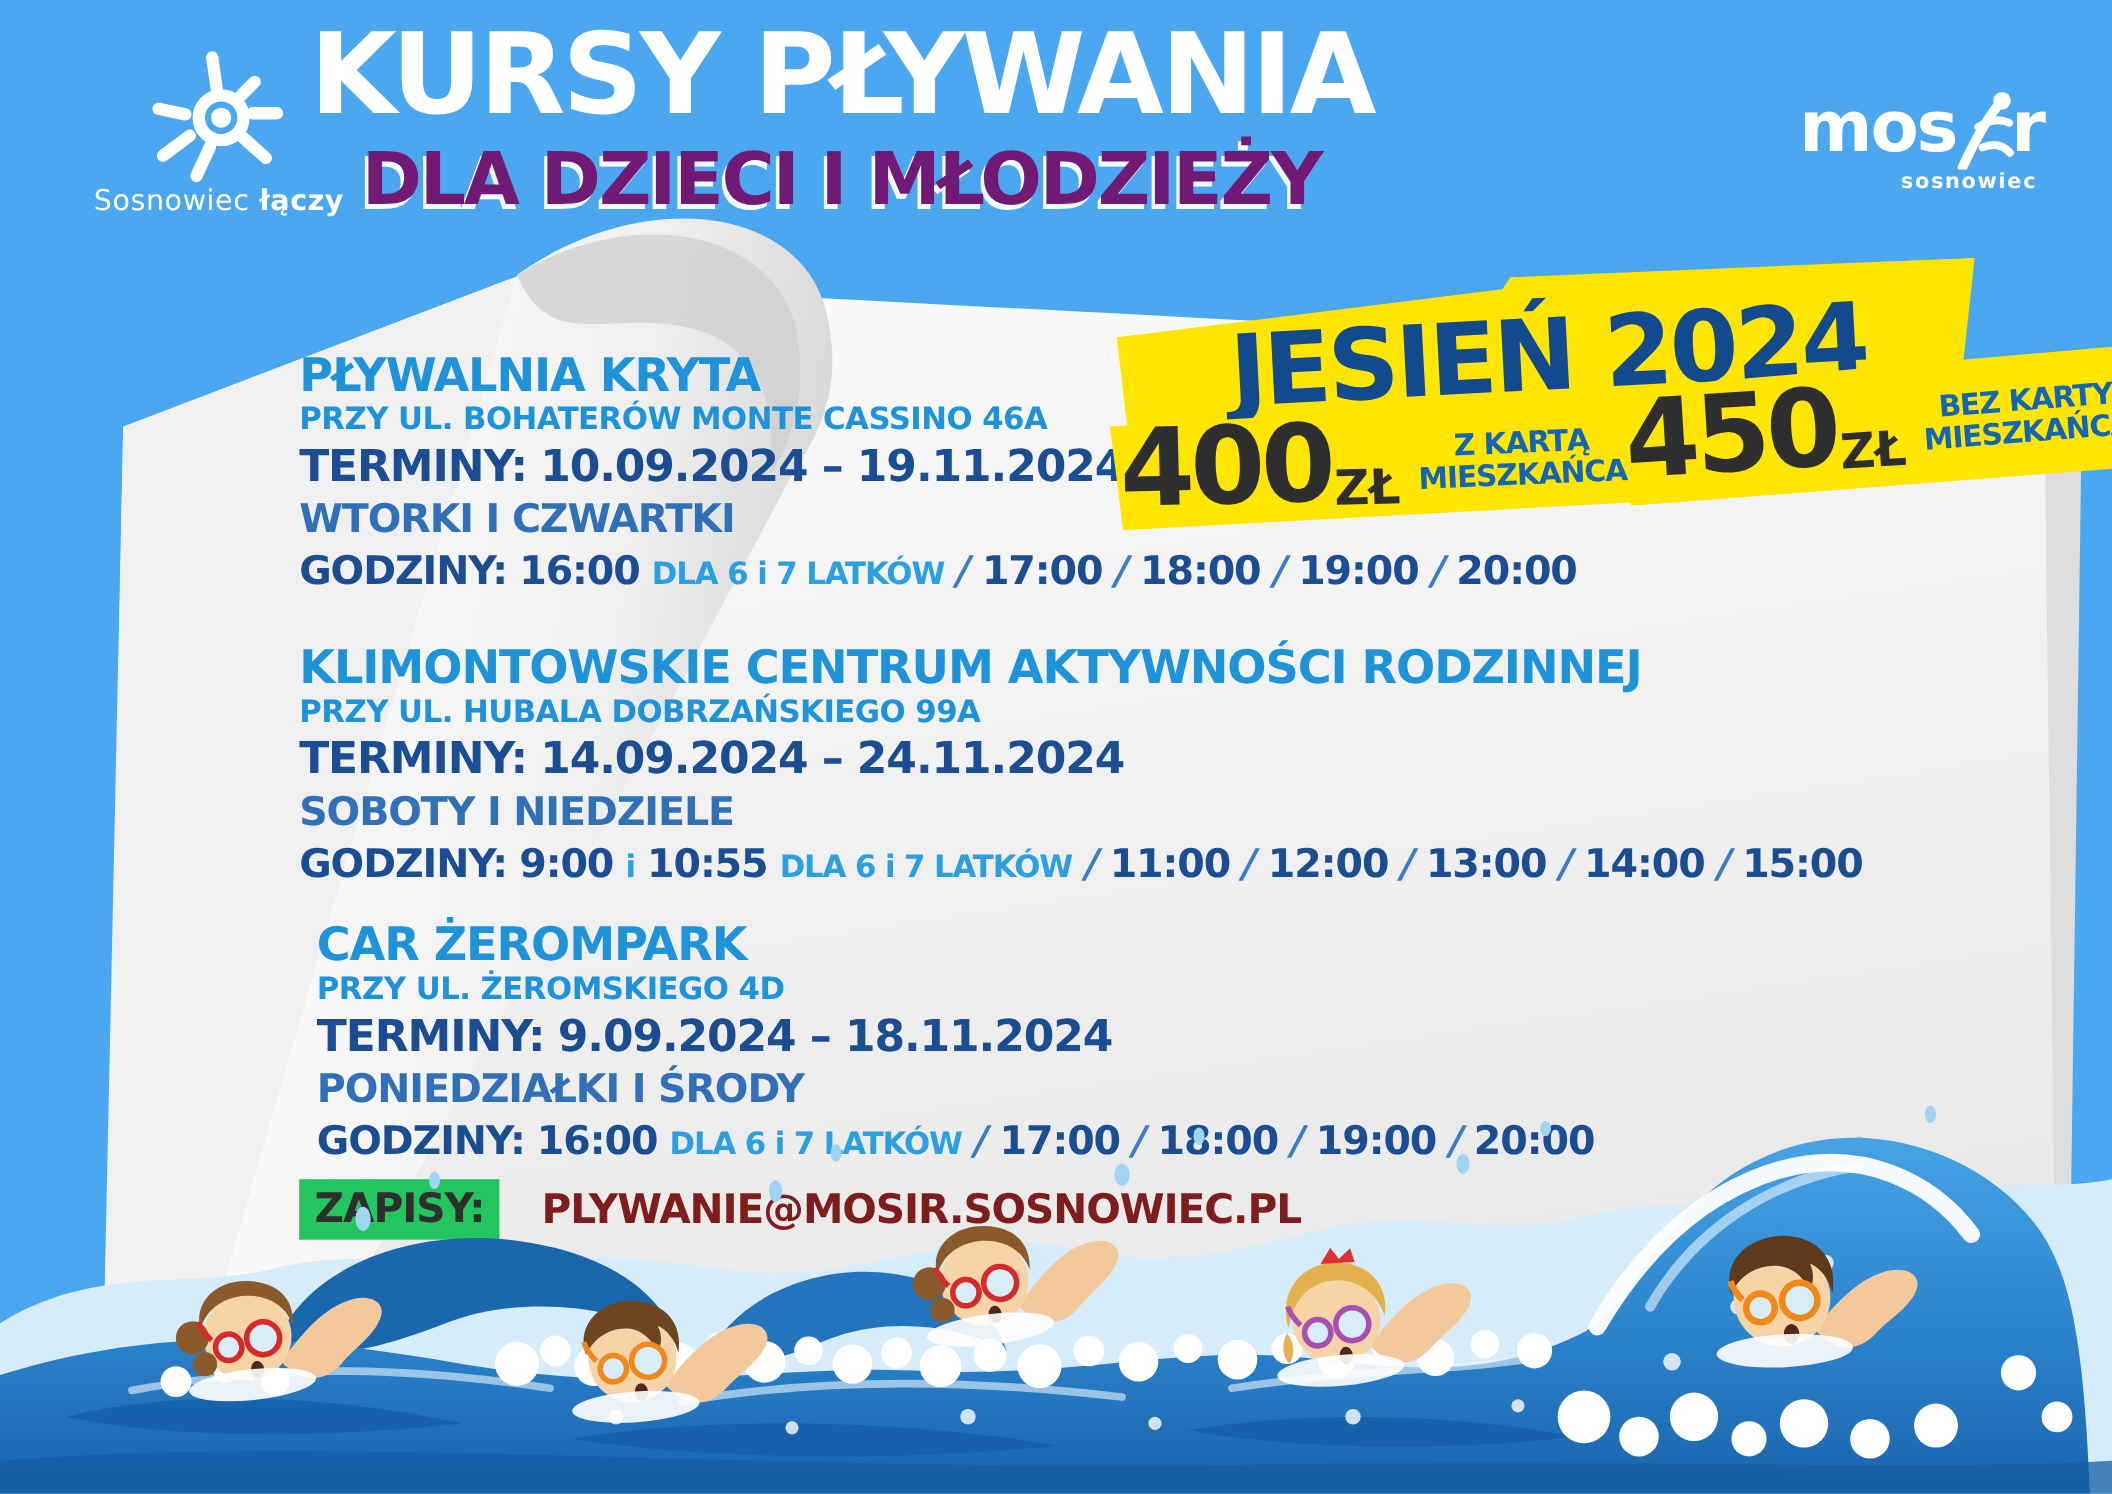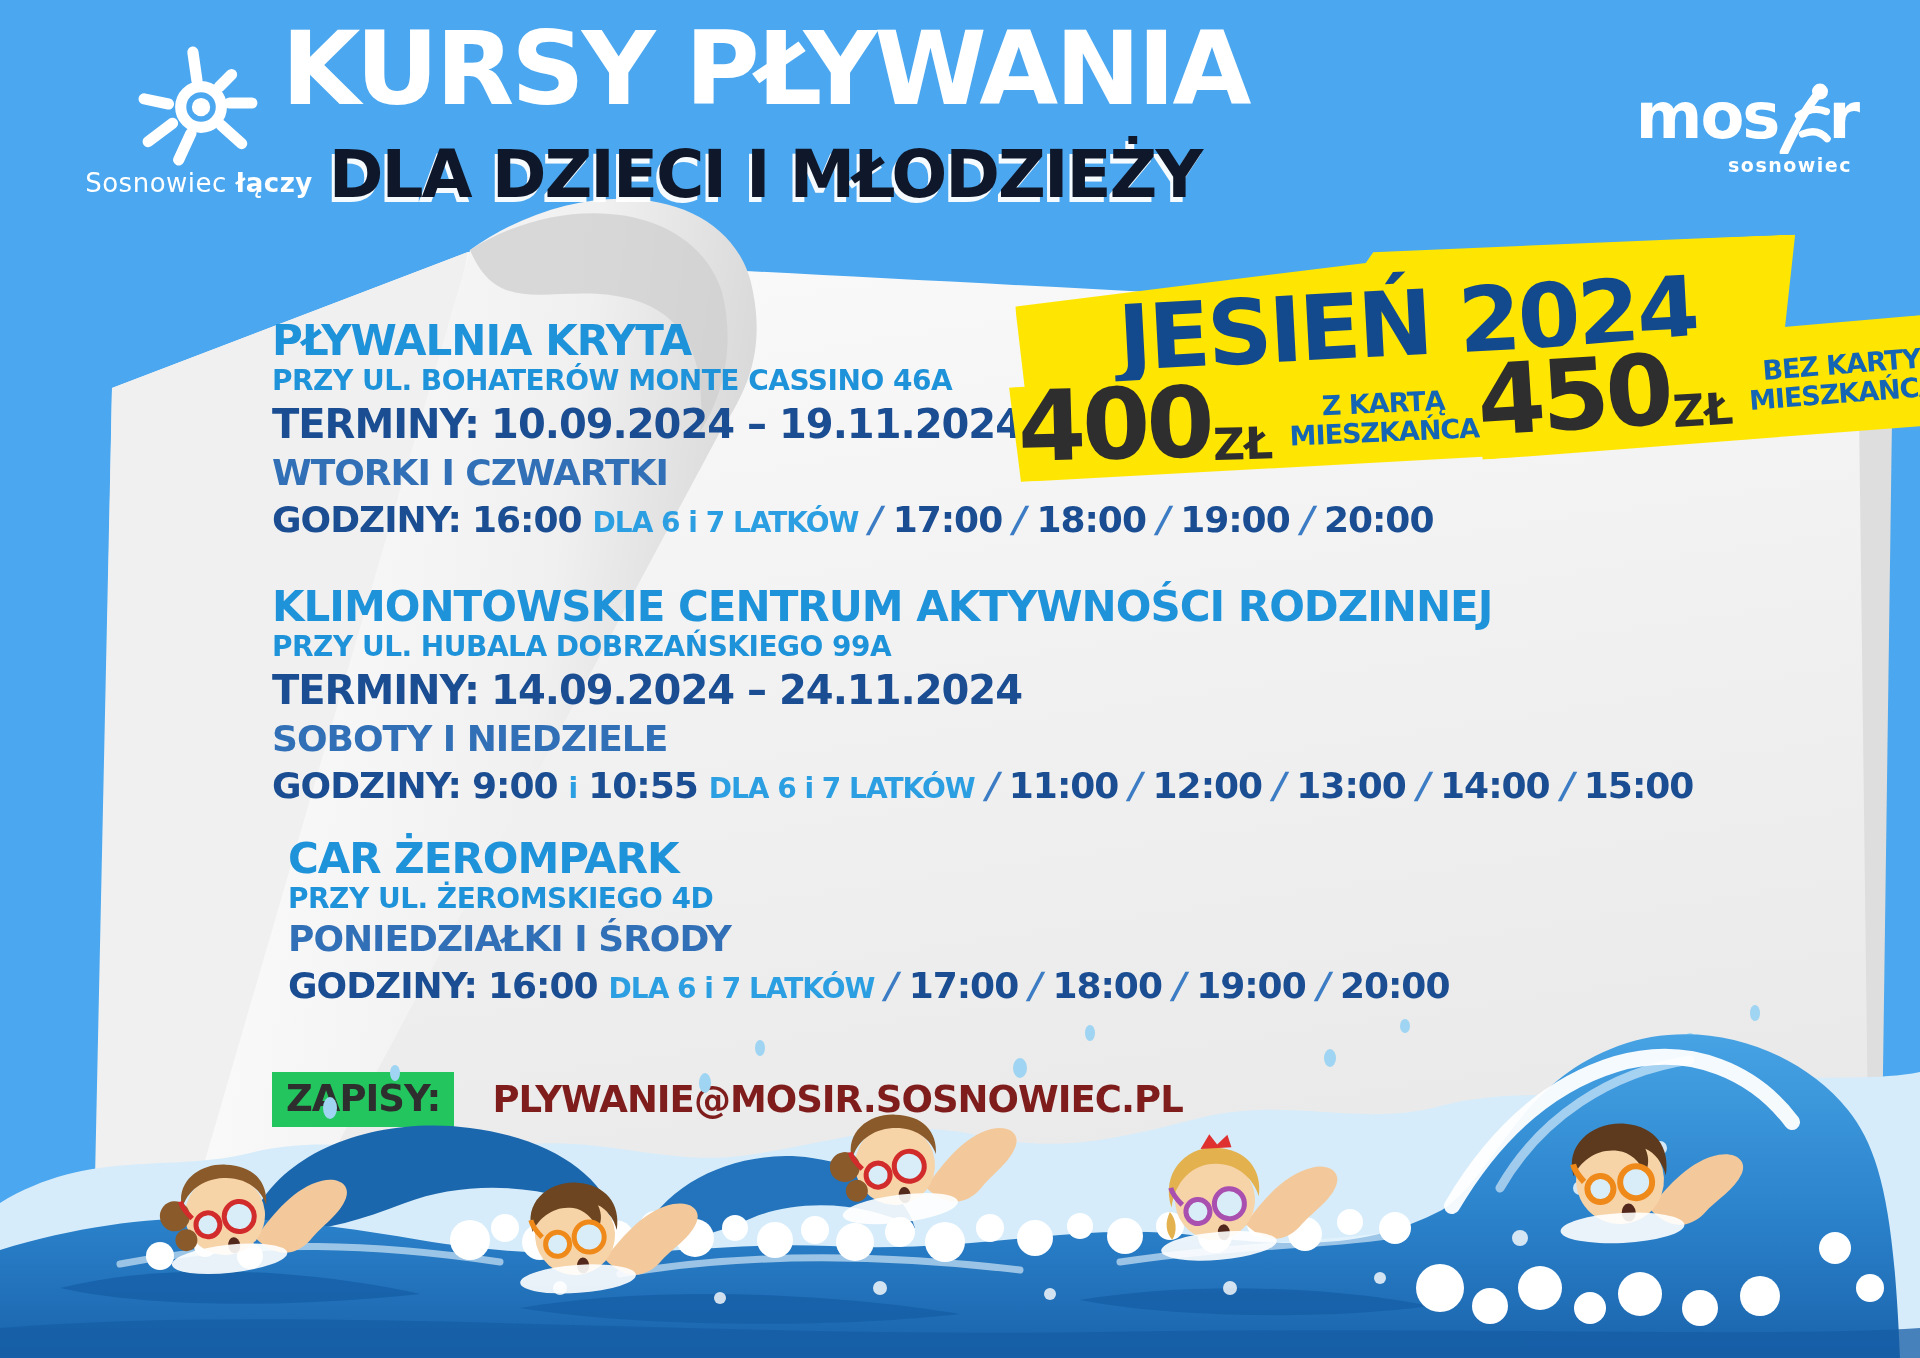--- a/index.html
+++ b/index.html
@@ -13,22 +13,22 @@
   .brand-left{position:absolute;left:84px;top:44px;width:230px;z-index:3;text-align:center;}
   .brand-left svg{display:block;margin:0 auto;}
   .brand-left-text{color:#fff;font-size:26px;margin-top:2px;letter-spacing:.5px;}
   .brand-left-text .bold{font-weight:bold;}
   .title{
     position:absolute;left:250px;top:16px;width:1030px;z-index:3;
     text-align:center;color:#fff;font-weight:bold;font-size:102px;line-height:1.04;
     letter-spacing:-3px;white-space:nowrap;
   }
   .subtitle{
-    position:absolute;left:250px;top:140px;width:1030px;z-index:3;
-    text-align:center;color:#0f172a;font-weight:bold;font-size:66px;line-height:1.05;
+    position:absolute;left:250px;top:128px;width:1030px;z-index:3;
+    text-align:center;color:#701a75;font-weight:bold;font-size:66px;line-height:1.05;
     letter-spacing:-2px;white-space:nowrap;
     text-shadow:-3px 5px 0 rgba(255,255,255,.95);
   }
   .brand-right{position:absolute;right:62px;top:82px;z-index:3;text-align:right;}
   .mosir-word{display:flex;align-items:center;color:#fff;font-weight:bold;font-size:64px;letter-spacing:-2px;line-height:.9;}
   .mosir-word svg{margin:0 -4px -2px -2px;}
   .mosir-sub{color:#fff;font-size:19px;font-weight:bold;letter-spacing:1.5px;margin-top:2px;padding-right:6px;}
   
   .paper-svg{position:absolute;left:0;top:0;z-index:1;}
   
@@ -206,20 +206,23 @@
       <span class="h-sep">/</span>
       <span>14:00</span>
       <span class="h-sep">/</span>
       <span>15:00</span>
     </div>
   </section>
 
   <section class="loc loc-3">
     <div class="loc-name">CAR ŻEROMPARK</div>
     <div class="loc-addr">PRZY UL. ŻEROMSKIEGO 4D</div>
+    <div class="loc-dates">
+      <span class="lbl">TERMINY:</span><span>9.09.2024 – 18.11.2024</span>
+    </div>
     <div class="loc-days">PONIEDZIAŁKI I ŚRODY</div>
     <div class="hours">
       <span>GODZINY:</span>
       <span>16:00</span>
       <span class="h-note">DLA 6 i 7 LATKÓW</span>
       <span class="h-sep">/</span>
       <span>17:00</span>
       <span class="h-sep">/</span>
       <span>18:00</span>
       <span class="h-sep">/</span>

